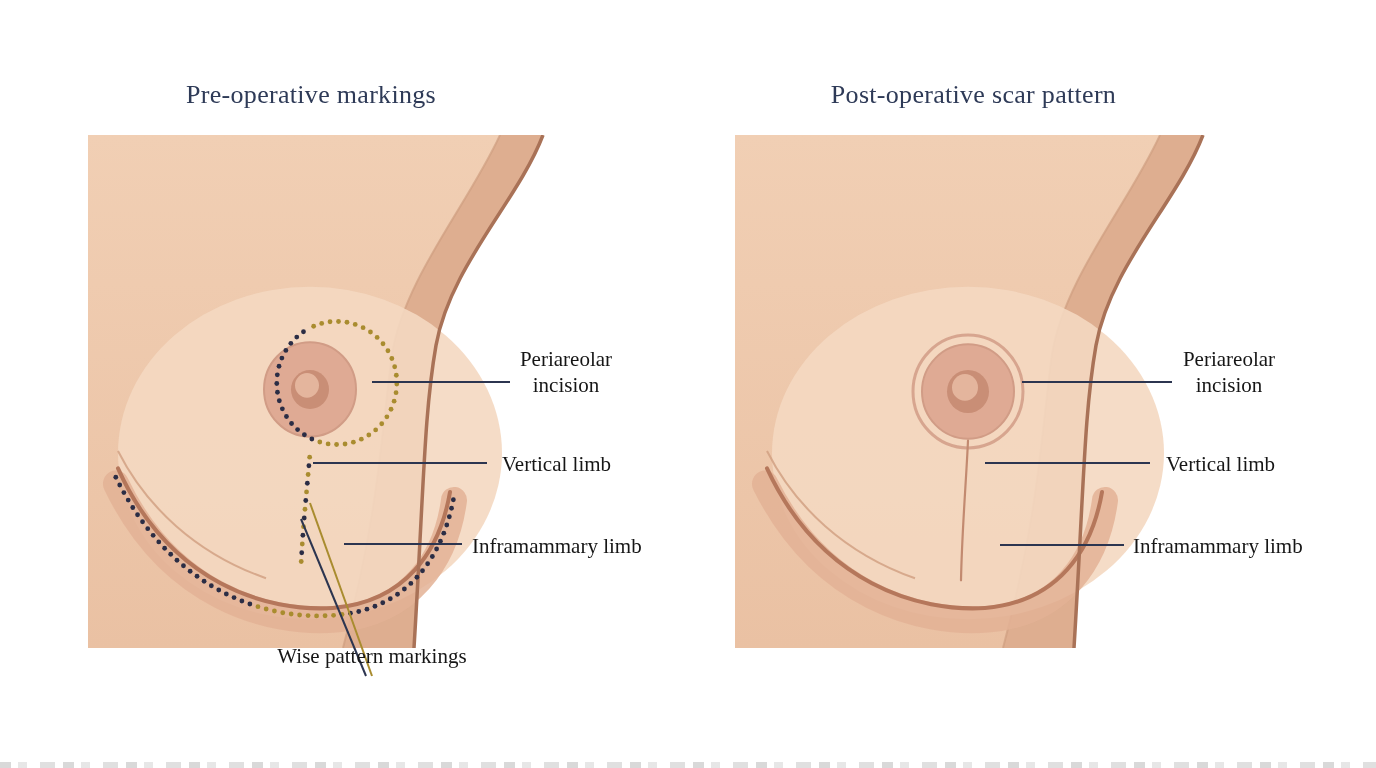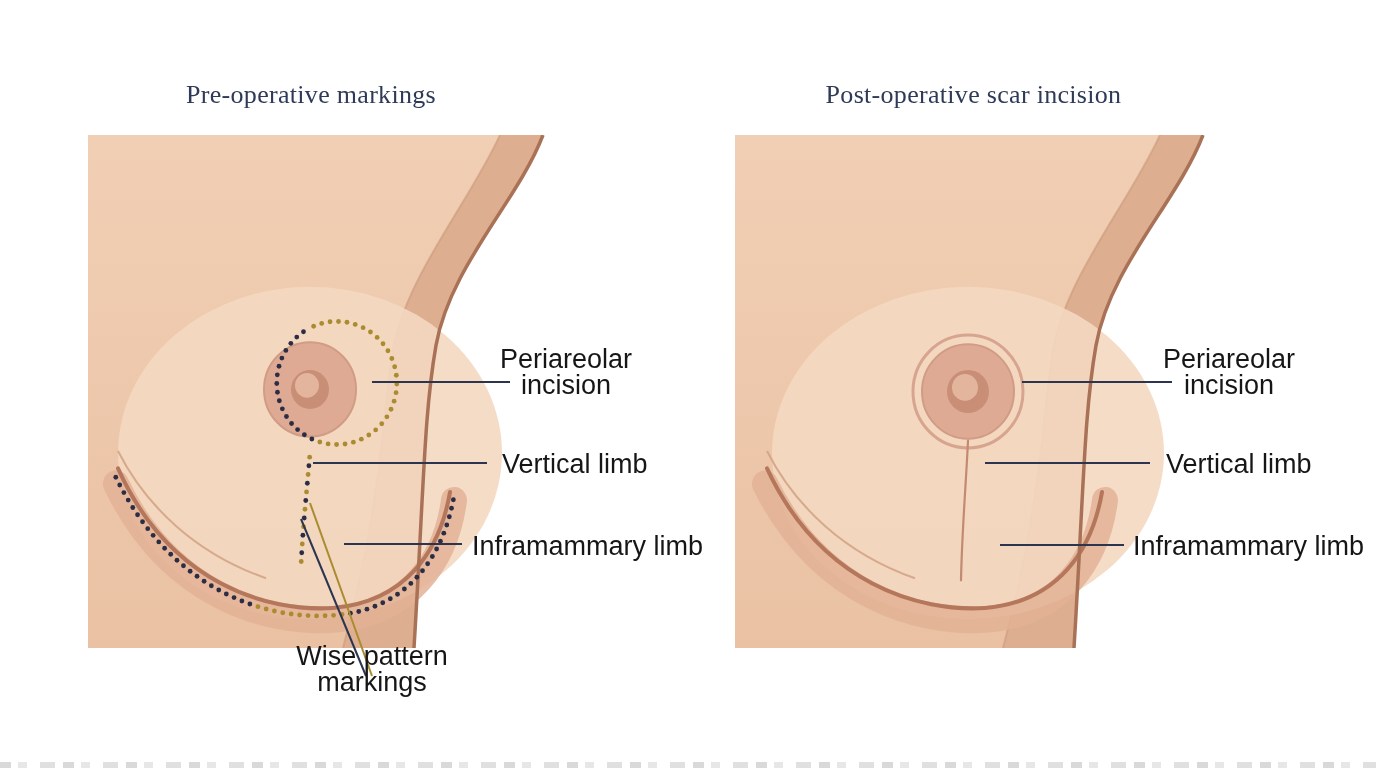--- a/index.html
+++ b/index.html
@@ -16,38 +16,39 @@
     text-align:center;
   }
   .panel-title.left{left:80px;width:462px;}
   .panel-title.right{left:735px;width:477px;}
   .panel-svg{position:absolute;top:135px;}
   .panel-svg.left{left:88px;}
   .panel-svg.right{left:735px;}
   .overlay-svg{position:absolute;left:0;top:0;pointer-events:none;}
   .lbl{
     position:absolute;
-    font-size:27px;line-height:26px;
+    font-size:21px;line-height:26px;
     color:var(--labelColor,#161616);
+    font-family:Liberation Serif, serif;
   }
   .lbl.center{text-align:center;}
   .cropped-strip{
     position:absolute;left:0;right:0;bottom:0;height:6px;
     background:repeating-linear-gradient(90deg,
       rgba(90,90,90,.45) 0 11px, rgba(0,0,0,0) 11px 18px,
       rgba(120,120,120,.35) 18px 27px, rgba(0,0,0,0) 27px 40px,
       rgba(100,100,100,.4) 40px 55px, rgba(0,0,0,0) 55px 63px);
     filter:blur(.6px);opacity:.5;
   }
 </style>
 </head>
 <body>
 
 <div class="panel-title left">Pre-operative markings</div>
-<div class="panel-title right">Post-operative scar incision</div>
+<div class="panel-title right">Post-operative scar pattern</div>
 
 <svg class="panel-svg left" width="462" height="513" viewBox="0 0 462 500" preserveAspectRatio="none">
   <defs>
     <linearGradient id="gradL" x1="0" y1="0" x2="0" y2="1">
       <stop offset="0" style="stop-color:var(--skinTop)"></stop>
       <stop offset="1" style="stop-color:var(--skinBottom)"></stop>
     </linearGradient>
   </defs>
 
   <path d="M0,0 H455 C430,64 362,128 348,205 C336,272 336,340 326,500 H0 Z" fill="url(#gradL)"></path>

